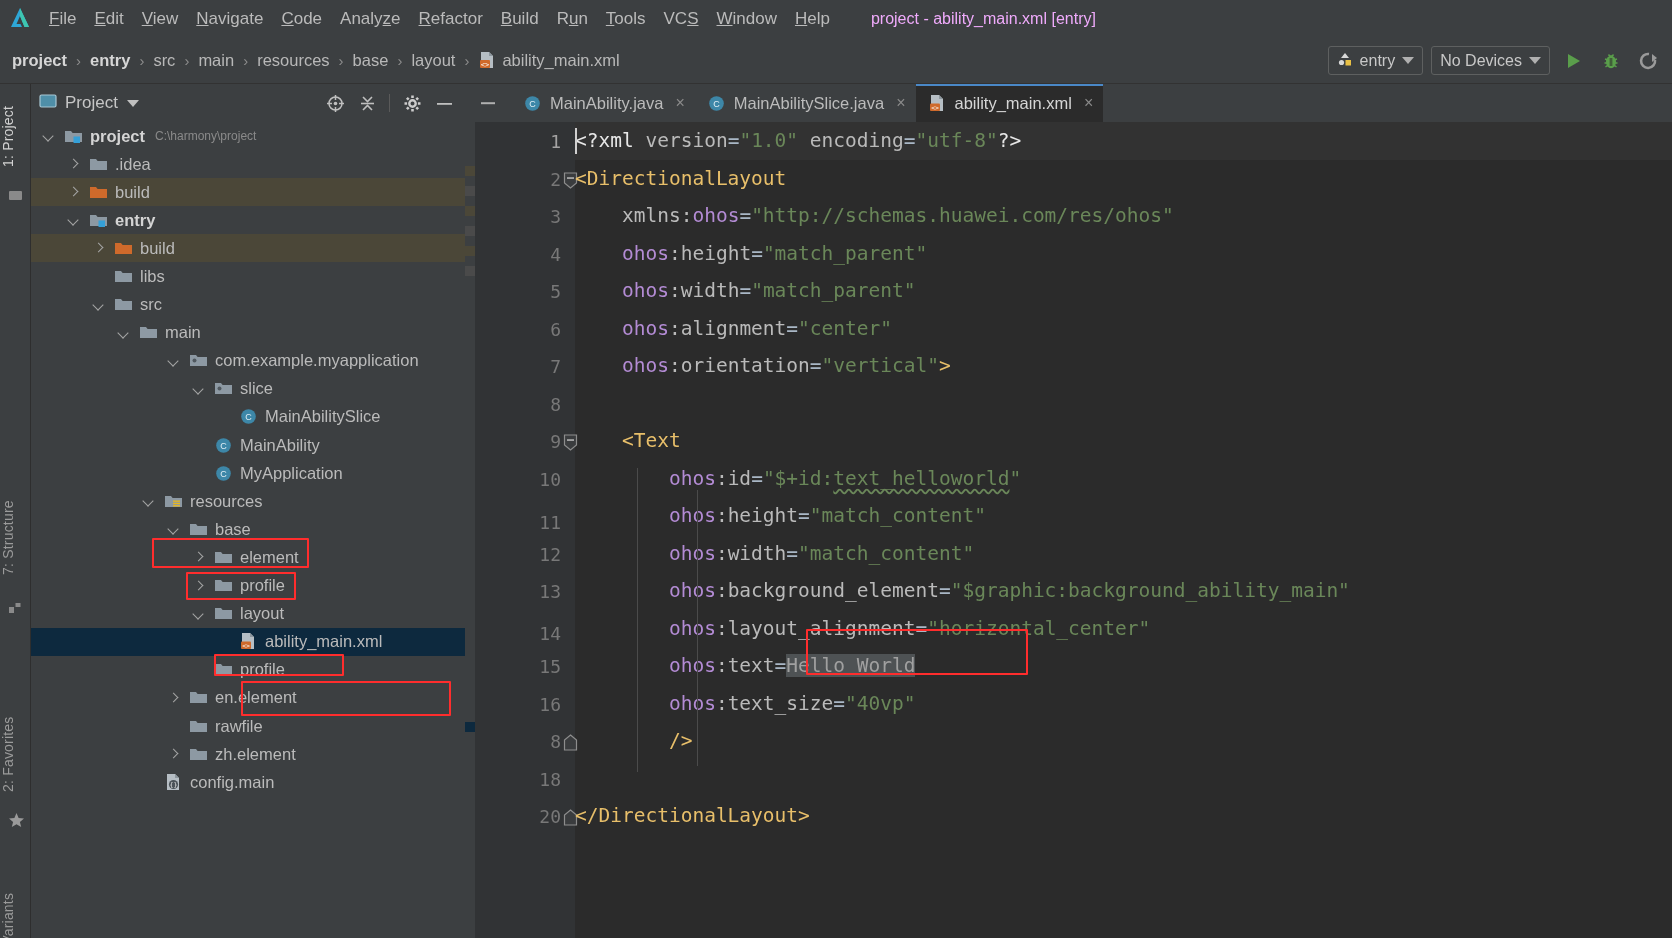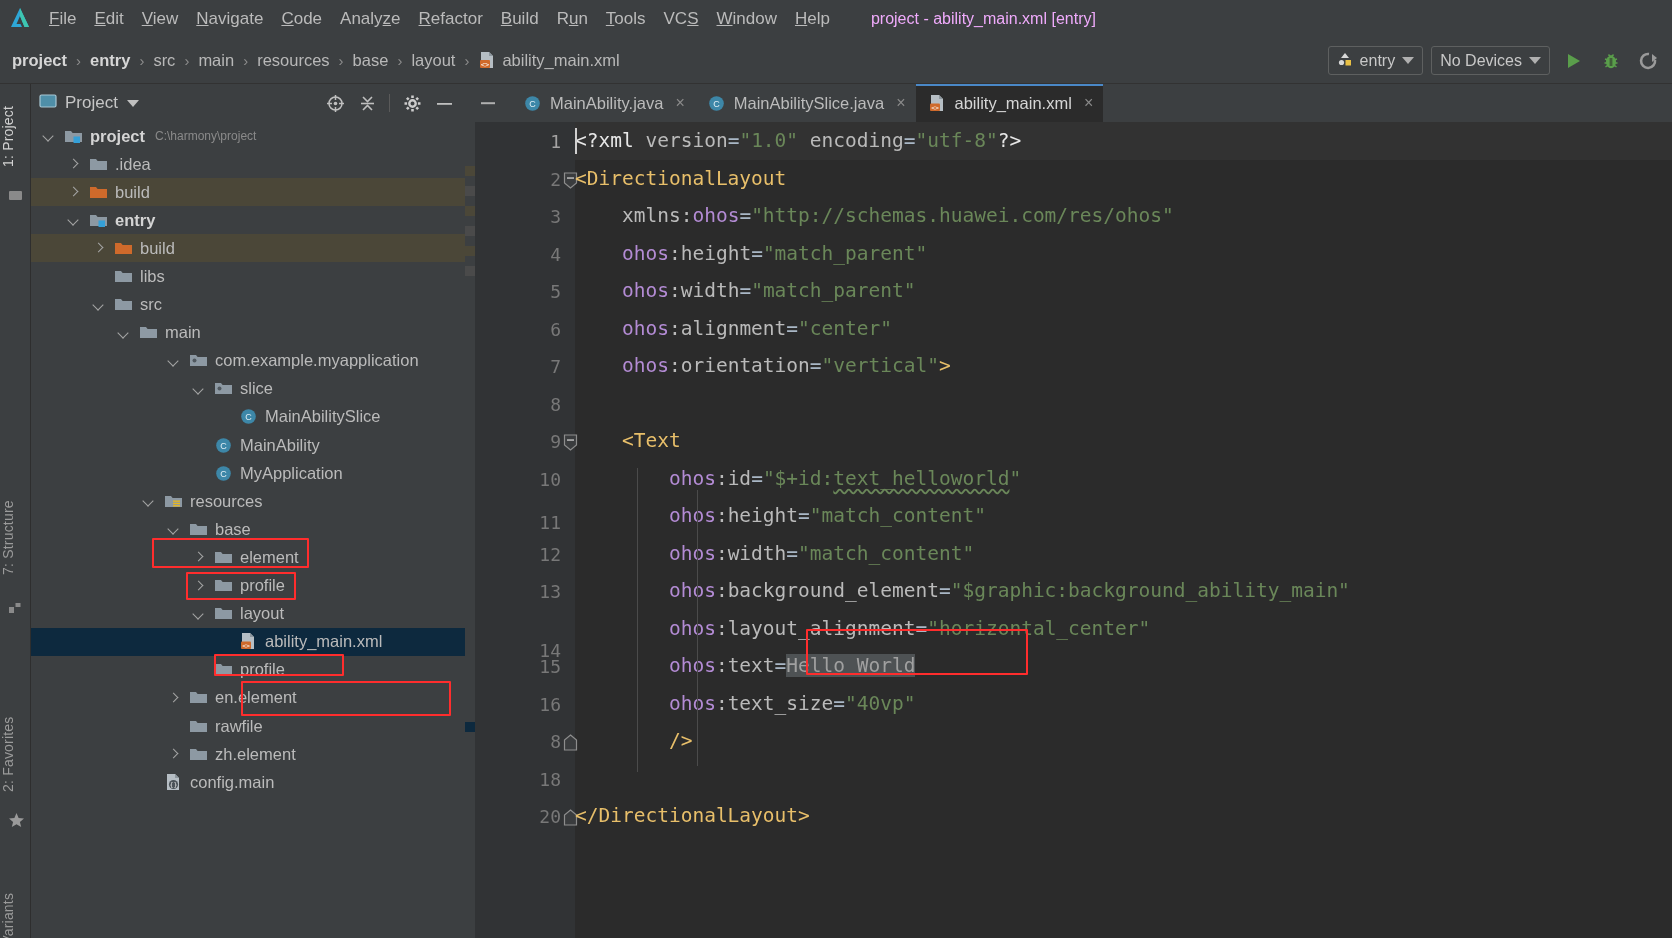--- a/index.html
+++ b/index.html
@@ -607,21 +607,21 @@
         <div class="lnum" style="top: 121.5px;">4</div>
         <div class="lnum" style="top: 159px;">5</div>
         <div class="lnum" style="top: 196.5px;">6</div>
         <div class="lnum" style="top: 234px;">7</div>
         <div class="lnum" style="top: 271.5px;">8</div>
         <div class="lnum" style="top: 309px;">9</div>
         <div class="lnum" style="top: 346.5px;">10</div>
         <div class="lnum" style="top: 390px;">11</div>
         <div class="lnum" style="top: 421.5px;">12</div>
         <div class="lnum" style="top: 459px;">13</div>
-        <div class="lnum" style="top: 518px;">14</div>
+        <div class="lnum" style="top: 501px;">14</div>
         <div class="lnum" style="top: 534px;">15</div>
         <div class="lnum" style="top: 571.5px;">16</div>
         <div class="lnum" style="top: 609px;">8</div>
         <div class="lnum" style="top: 646.5px;">18</div>
         <div class="lnum" style="top: 684px;">20</div>
         <div class="fold" style="top: 49.5px;"><svg width="15" height="17" viewBox="0 0 15 17">
             <path d="M1.5 1 h12 v10 l-6 5 l-6 -5 Z" fill="#3a3c3e" stroke="#8d8d8d" stroke-width="1.2"></path>
             <rect x="4" y="5.3" width="7" height="1.5" fill="#bbb"></rect>
           </svg></div>
         <div class="fold" style="top: 312px;"><svg width="15" height="17" viewBox="0 0 15 17">

